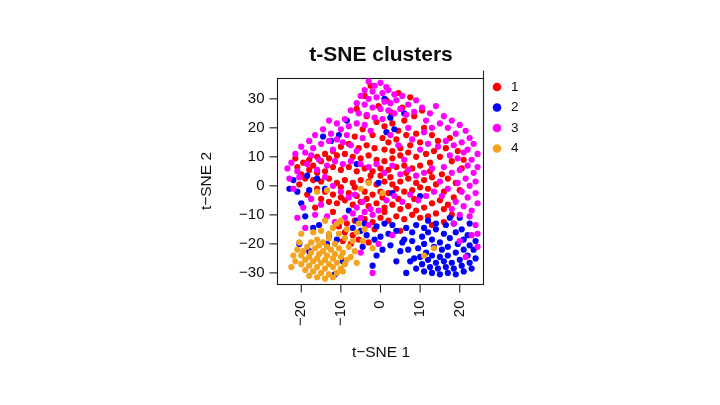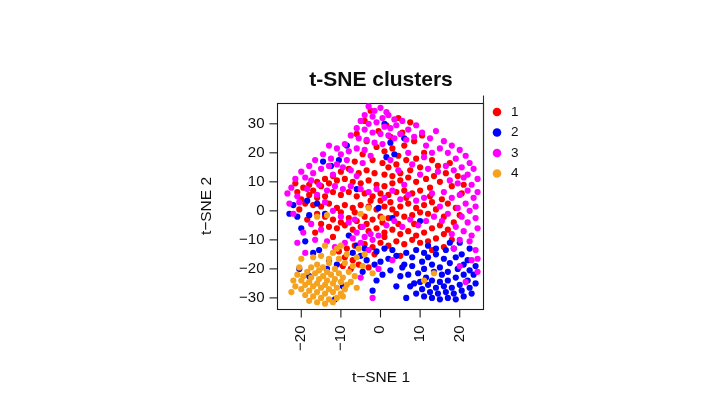--- a/index.html
+++ b/index.html
@@ -1,21 +1,21 @@
 <!DOCTYPE html>
 <html><head>
 <meta charset="utf-8">
 <style>
   html,body{margin:0;padding:0;}
   body{
     width:720px;height:405px;background:#ffffff;
     font-family:"Liberation Sans", sans-serif;
     overflow:hidden;position:relative;
   }
-  #figure{position:absolute;left:0;top:0;width:720px;height:287px;margin-top:25px;}
+  #figure{position:absolute;left:0;top:0;width:720px;height:287px;}
   #plot-svg{display:block;width:720px;height:405px;}
   .axis-line{stroke:#1a1a1a;stroke-width:1.1;fill:none;}
   .tick-line{stroke:#1a1a1a;stroke-width:1.1;}
   .tick-label{font-family:"Liberation Sans", sans-serif;font-size:15px;fill:#0d0d0d;}
   .axis-title{font-family:"Liberation Sans", sans-serif;font-size:15.5px;fill:#0d0d0d;}
   .chart-title{font-family:"Liberation Sans", sans-serif;font-size:21px;font-weight:bold;fill:#0d0d0d;}
   .legend-label{font-family:"Liberation Sans", sans-serif;font-size:13.5px;fill:#0d0d0d;}
   .legend-border{stroke:#2b2b2b;stroke-width:1.1;fill:none;}
 </style>
 </head>

